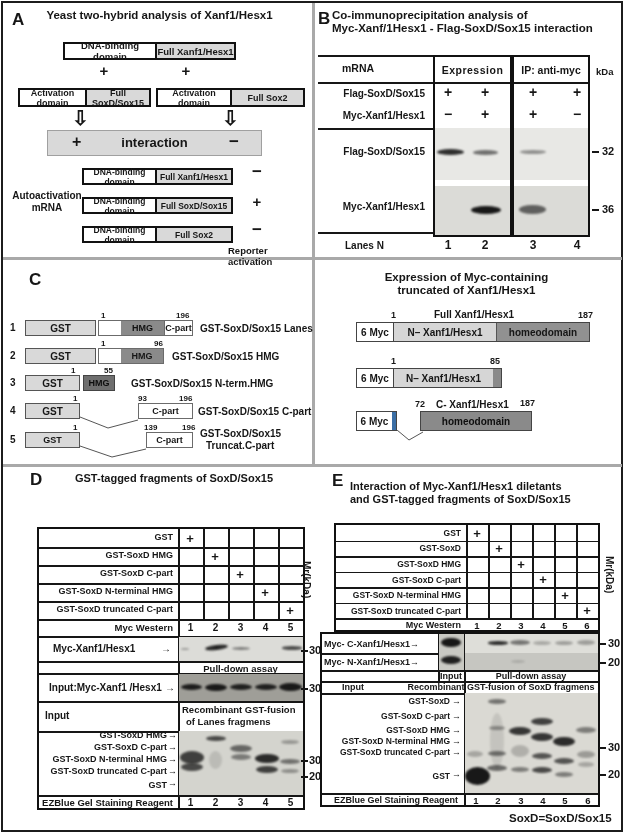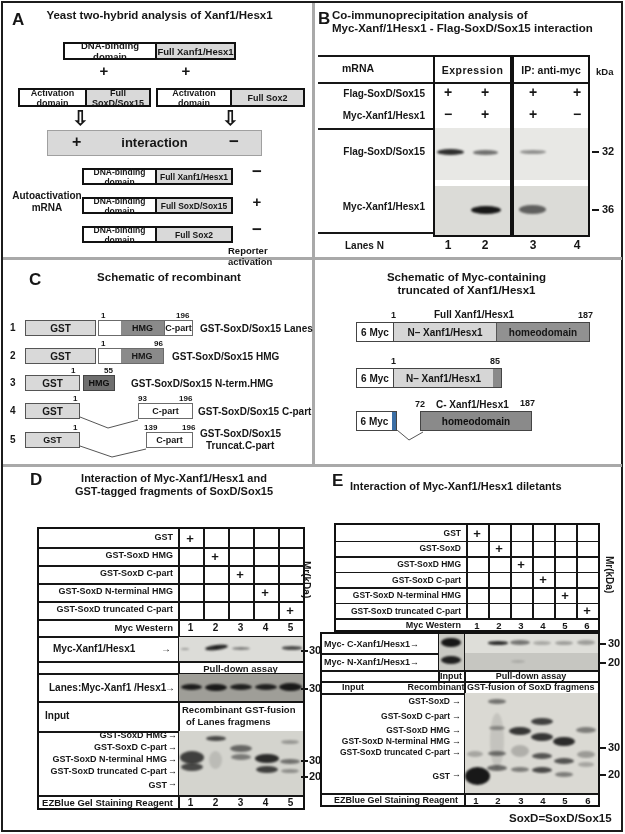--- a/index.html
+++ b/index.html
@@ -156,21 +156,20 @@
     <div class="abs b" style="left:32px;top:236px;font-size:10px">Lanes N</div>
     <div class="lane" style="left:128px;top:234px;width:14px;font-size:12px">1</div>
     <div class="lane" style="left:165px;top:234px;width:14px;font-size:12px">2</div>
     <div class="lane" style="left:213px;top:234px;width:14px;font-size:12px">3</div>
     <div class="lane" style="left:257px;top:234px;width:14px;font-size:12px">4</div>
   </section>
 
   <section class="abs" style="left:4px;top:258px;width:617px;height:206px">
     <div class="abs panel-letter" style="left:25px;top:12px">C</div>
     <div class="abs t115 center" style="left:40px;top:13px;width:250px">
-      <div>Schematic of recombinant</div>
     </div>
 
     <div class="abs b" style="left:6px;top:64px;font-size:10px">1</div>
     <div class="frag" style="left:21px;top:62px;width:71px;height:16px;background:#d9d9d9;font-size:10px;border-color:#555">
         <div class="fseg" style="flex:1">GST</div>
       </div>
     <div class="smallnum" style="left:97px;top:53px">1</div>
     <div class="smallnum" style="left:172px;top:53px">196</div>
     <div class="frag" style="left:94px;top:62px;width:95px;height:16px;font-size:9px">
       <div class="fseg" style="width:22px"></div>
@@ -227,21 +226,21 @@
     <div class="frag" style="left:142px;top:174px;width:47px;height:16px;font-size:9px">
       <div class="fseg" style="flex:1">C-part</div>
     </div>
     <svg class="abs" style="left:76px;top:187px" width="66" height="14">
         <polyline points="0,1 32,12 66,4" fill="none" stroke="#555" stroke-width="1"></polyline>
       </svg>
     <div class="name10" style="left:196px;top:170px">GST-SoxD/Sox15</div>
     <div class="name10" style="left:202px;top:182px">Truncat.C-part</div>
 
     <div class="abs t115 center" style="left:335px;top:13px;width:255px">
-      <div>Schematic of  Myc-containing</div>
+      <div>Expression of  Myc-containing</div>
       <div>truncated of Xanf1/Hesx1</div>
     </div>
 
     <div class="smallnum" style="left:387px;top:52px;font-size:9px">1</div>
     <div class="abs b center" style="left:410px;top:51px;width:120px;font-size:10px">Full Xanf1/Hesx1</div>
     <div class="smallnum" style="left:574px;top:52px;font-size:9px">187</div>
     <div class="frag" style="left:352px;top:64px;width:234px;height:20px;font-size:10px;border-color:#444">
       <div class="fseg" style="width:37px;border-right:1.5px solid #444">6 Myc</div>
       <div class="fseg" style="width:102px;background:#d6d6d6">N– Xanf1/Hesx1</div>
       <div class="fseg" style="flex:1;background:#919191;border-left:1px solid #555">homeodomain</div>
@@ -266,21 +265,20 @@
       <div class="fseg" style="flex:1;color:#0e0e0e">homeodomain</div>
     </div>
     <svg class="abs" style="left:393px;top:172px" width="26" height="12">
         <polyline points="0,0 12,10 26,2" fill="none" stroke="#555" stroke-width="1"></polyline>
       </svg>
   </section>
 
   <section class="abs" style="left:4px;top:466px;width:309px;height:368px">
     <div class="abs panel-letter" style="left:26px;top:4px">D</div>
     <div class="abs t11 center" style="left:45px;top:6px;width:250px">
-      <div>Interaction of  Myc-Xanf1/Hesx1  and</div>
       <div>GST-tagged fragments of SoxD/Sox15</div>
     </div>
 
     <div class="abs" style="left:33px;top:61px;width:268px;height:283px;border:2px solid #111;box-sizing:border-box">
 
       <div class="hl" style="left:0;top:18px;width:264px"></div>
       <div class="hl" style="left:0;top:36px;width:264px"></div>
       <div class="hl" style="left:0;top:54px;width:264px"></div>
       <div class="hl" style="left:0;top:72px;width:264px"></div>
       <div class="hl" style="left:0;top:90px;width:264px"></div>
@@ -319,21 +317,21 @@
       <div class="abs arrowr" style="left:122px;top:114px;font-size:10px">→</div>
       <div class="gel" style="left:140px;top:108px;width:124px;height:24px;background:#dcdcd8">
         <div class="band" style="left:2px;top:11px;width:8px;height:2px;opacity:.3"></div>
         <div class="band" style="left:26px;top:8px;width:23px;height:5px;opacity:.9;transform:rotate(-7deg)"></div>
         <div class="band" style="left:53px;top:10px;width:18px;height:3px;opacity:.45"></div>
         <div class="band" style="left:103px;top:9px;width:20px;height:3.5px;opacity:.7"></div>
       </div>
 
       <div class="abs b center" style="left:139px;top:134px;width:125px;font-size:9.5px">Pull-down assay</div>
 
-      <div class="abs b" style="left:10px;top:153px;font-size:10px">Lanes:Myc-Xanf1 /Hesx1</div>
+      <div class="abs b" style="left:10px;top:153px;font-size:10px">Input:Myc-Xanf1 /Hesx1</div>
       <div class="abs arrowr" style="left:126px;top:153px;font-size:10px">→</div>
       <div class="gel" style="left:140px;top:145px;width:124px;height:27px;background:#9f9e98">
         <div class="band" style="left:2px;top:10px;width:21px;height:6px;opacity:.9"></div>
         <div class="band" style="left:26px;top:10px;width:22px;height:7px;opacity:.92"></div>
         <div class="band" style="left:51px;top:10px;width:22px;height:6px;opacity:.88"></div>
         <div class="band" style="left:76px;top:10px;width:22px;height:6px;opacity:.88"></div>
         <div class="band" style="left:100px;top:9px;width:23px;height:8px;opacity:.92"></div>
       </div>
 
       <div class="abs b" style="left:6px;top:181px;font-size:10px">Input</div>
@@ -381,20 +379,21 @@
     <div class="tick" style="left:297px;top:294px"></div>
     <div class="mk" style="left:305px;top:288px">30</div>
     <div class="tick" style="left:297px;top:310px"></div>
     <div class="mk" style="left:305px;top:304px">20</div>
   </section>
 
   <section class="abs" style="left:313px;top:466px;width:312px;height:368px">
     <div class="abs panel-letter" style="left:19px;top:5px">E</div>
     <div class="abs t11" style="left:37px;top:14px;width:268px">
       <div>Interaction of Myc-Xanf1/Hesx1 diletants</div>
+      <div>and GST-tagged fragments of SoxD/Sox15</div>
     </div>
 
     <div class="abs" style="left:21px;top:57px;width:266px;height:109px;border:2px solid #111;box-sizing:border-box">
       <div class="hl" style="left:0;top:15.5px;width:262px"></div>
       <div class="hl" style="left:0;top:31px;width:262px"></div>
       <div class="hl" style="left:0;top:46.5px;width:262px"></div>
       <div class="hl" style="left:0;top:62px;width:262px"></div>
       <div class="hl" style="left:0;top:77.5px;width:262px"></div>
       <div class="hl" style="left:0;top:93px;width:262px"></div>
       <div class="vl" style="left:130px;top:0;height:93px"></div>

